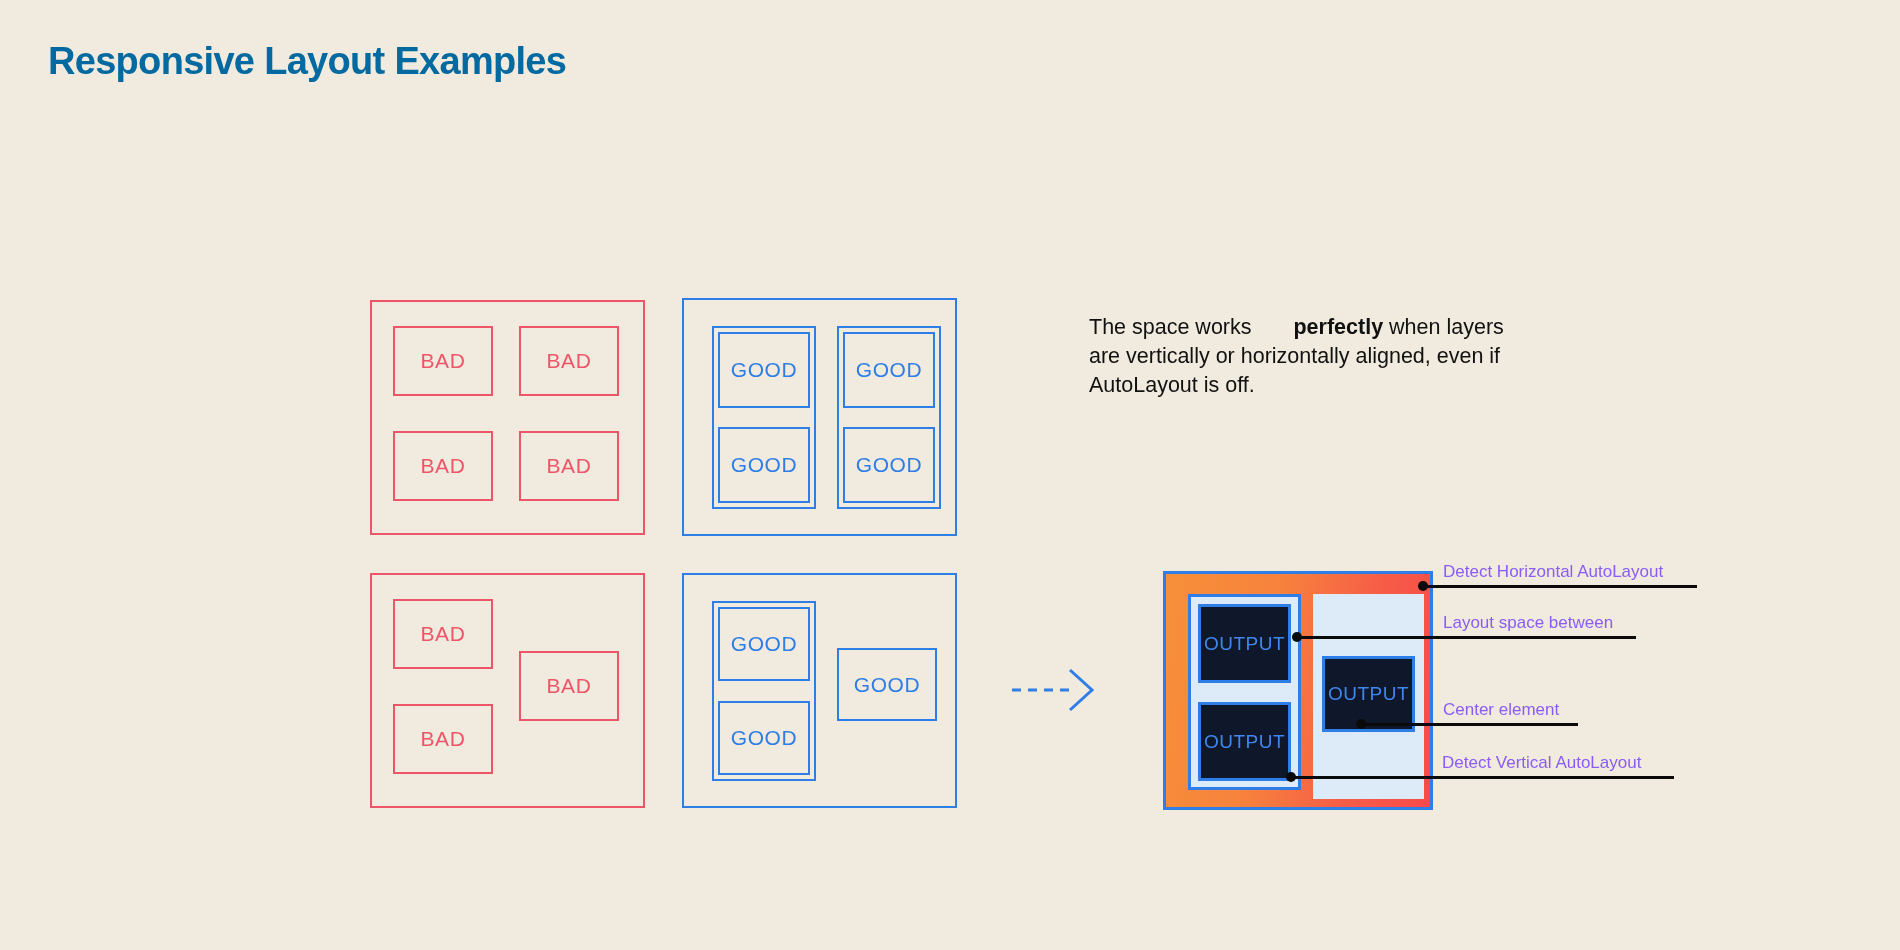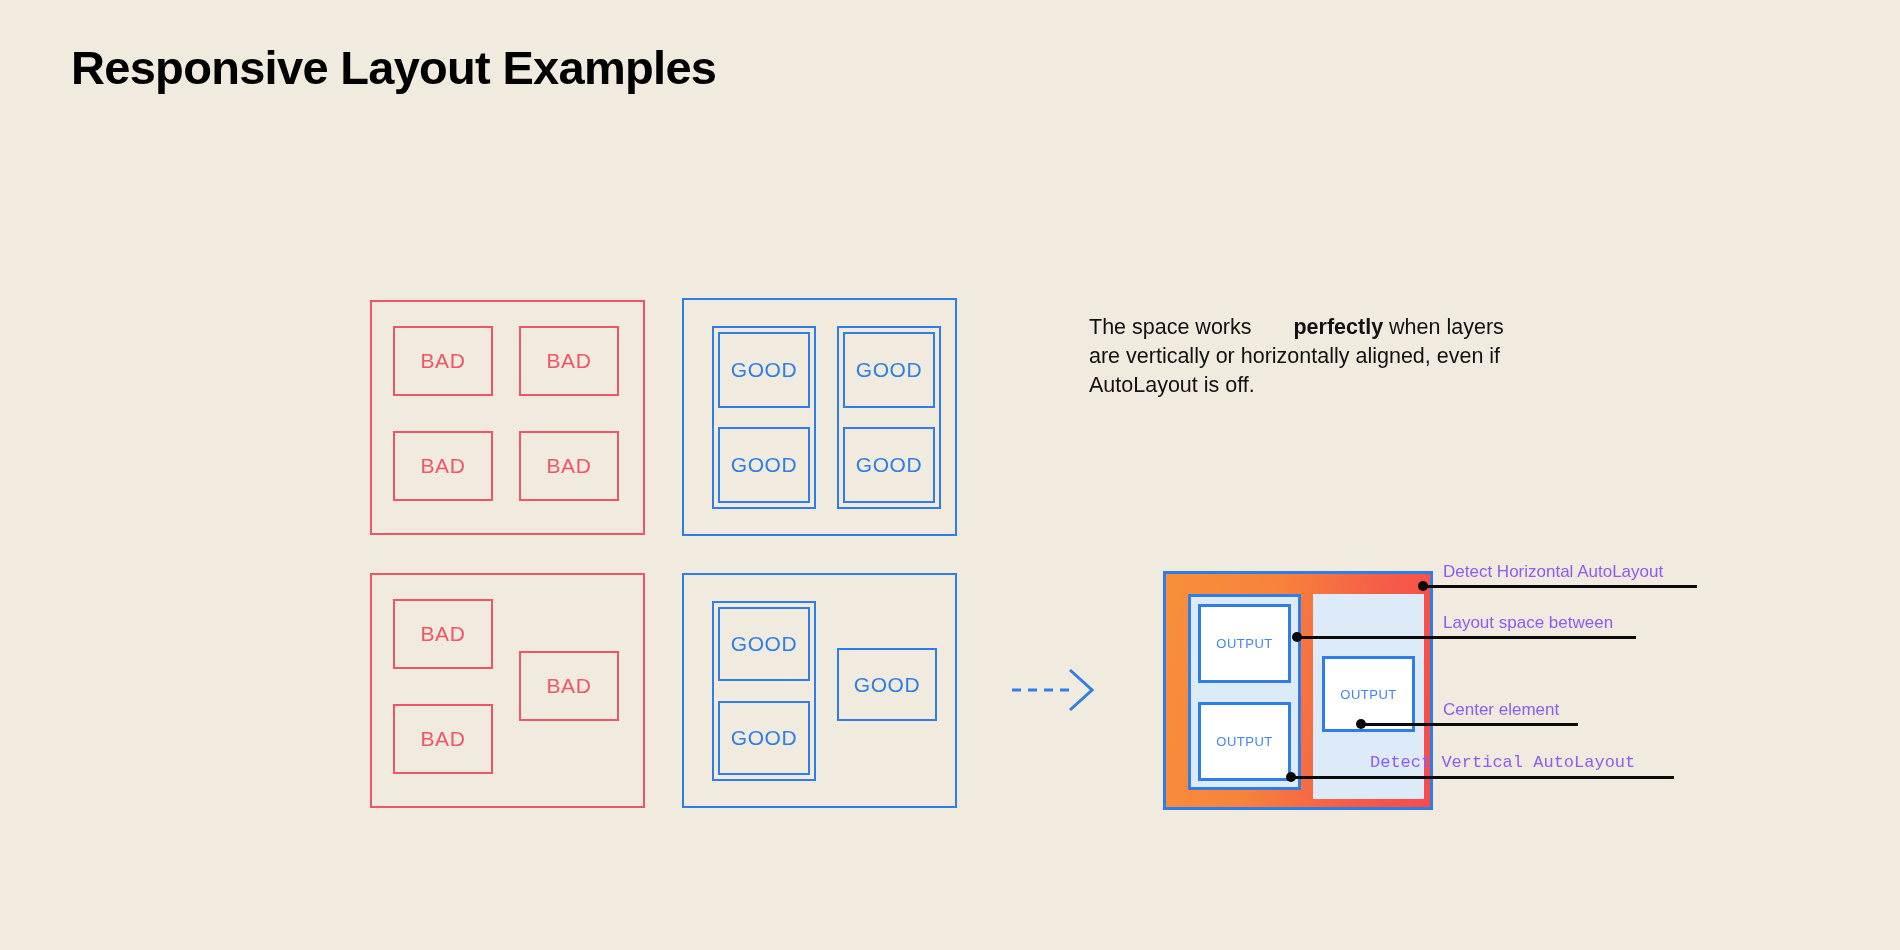--- a/index.html
+++ b/index.html
@@ -18,27 +18,26 @@
     position: relative;
     width: 1900px;
     height: 950px;
   }
 
   
   .page-title {
     position: absolute;
     left: 48px;
     top: 40px;
-    font-size: 47px;
+    font-size: 38px;
     font-weight: 700;
     letter-spacing: -0.7px;
-    color: #000000;
+    color: #0369a1;
     white-space: nowrap;
     font-family: "Liberation Sans", sans-serif;
-    margin-left: 23px;
   }
 
   
   .panel {
     position: absolute;
     box-sizing: border-box;
     background: transparent;
   }
   .panel.bad  { border: 2px solid #EE5569; }
   .panel.good { border: 2px solid #2F7EE8; }
@@ -102,26 +101,26 @@
   }
   .mock-col-right-panel {
     position: absolute;
     box-sizing: border-box;
     background: #DDEAF8;
   }
   .out-box {
     position: absolute;
     box-sizing: border-box;
     border: 3px solid #2F7EE8;
-    background: #ffffff;
+    background: #0f172a;
     display: flex;
     align-items: center;
     justify-content: center;
     color: #3F86F0;
-    font-size: 13px;
+    font-size: 19px;
     letter-spacing: 0.5px;
     font-family: "Liberation Sans", sans-serif;
   }
 
   
   .anno-label {
     position: absolute;
     color: #8b5cf6;
     font-size: 17px;
     white-space: nowrap;
@@ -208,17 +207,17 @@
   <div class="anno-dot" style="left:1418px; top:581px;"></div>
 
   <div class="anno-label" style="left:1443px; top:613px;">Layout space between</div>
   <div class="anno-line" style="left:1296px; top:636px; width:340px;"></div>
   <div class="anno-dot" style="left:1292px; top:632px;"></div>
 
   <div class="anno-label" style="left:1443px; top:700px;">Center element</div>
   <div class="anno-line" style="left:1360px; top:723px; width:218px;"></div>
   <div class="anno-dot" style="left:1356px; top:719px;"></div>
 
-  <div class="anno-label" style="left:1370px; top:753px;font-family:Liberation Mono, monospace;">Detect Vertical AutoLayout</div>
+  <div class="anno-label" style="left:1442px; top:753px;">Detect Vertical AutoLayout</div>
   <div class="anno-line" style="left:1290px; top:776px; width:384px;"></div>
   <div class="anno-dot" style="left:1286px; top:772px;"></div>
 
 </div>
 
 </body></html>

